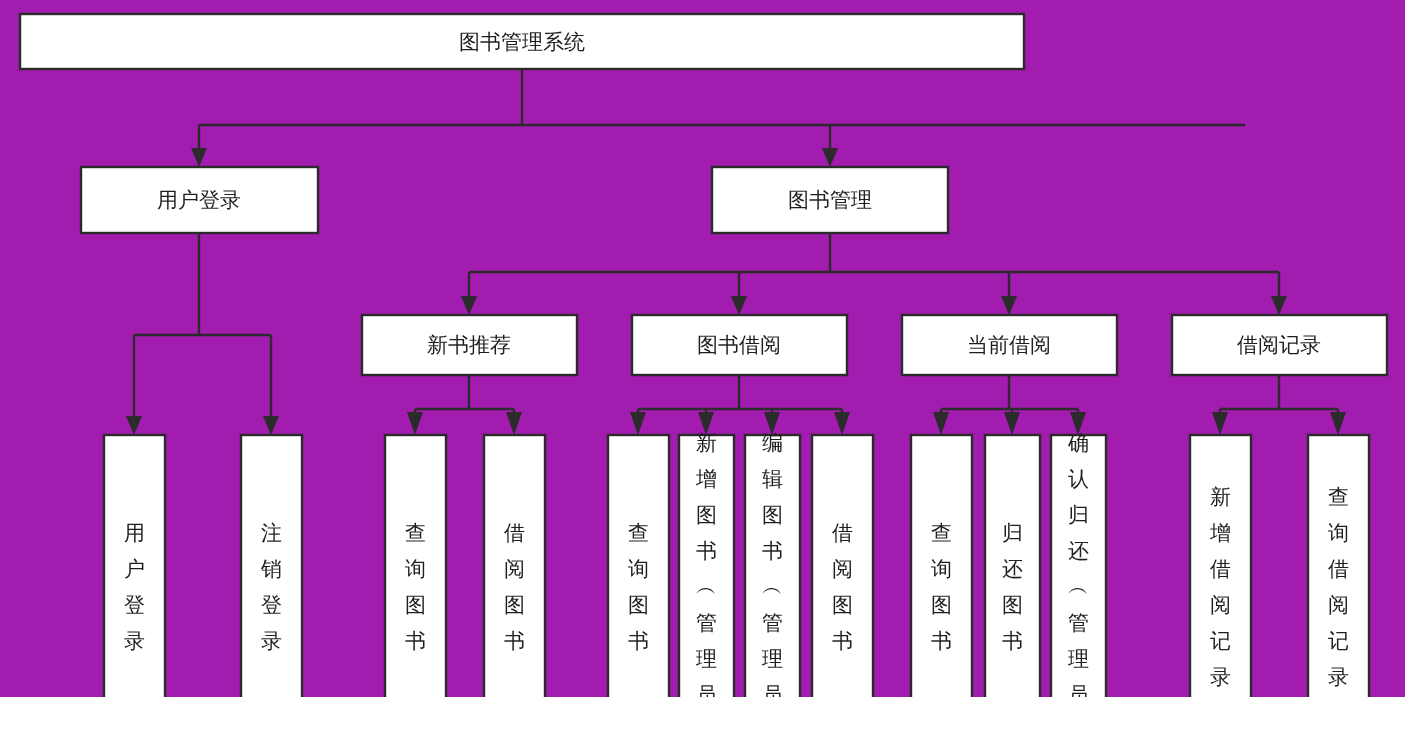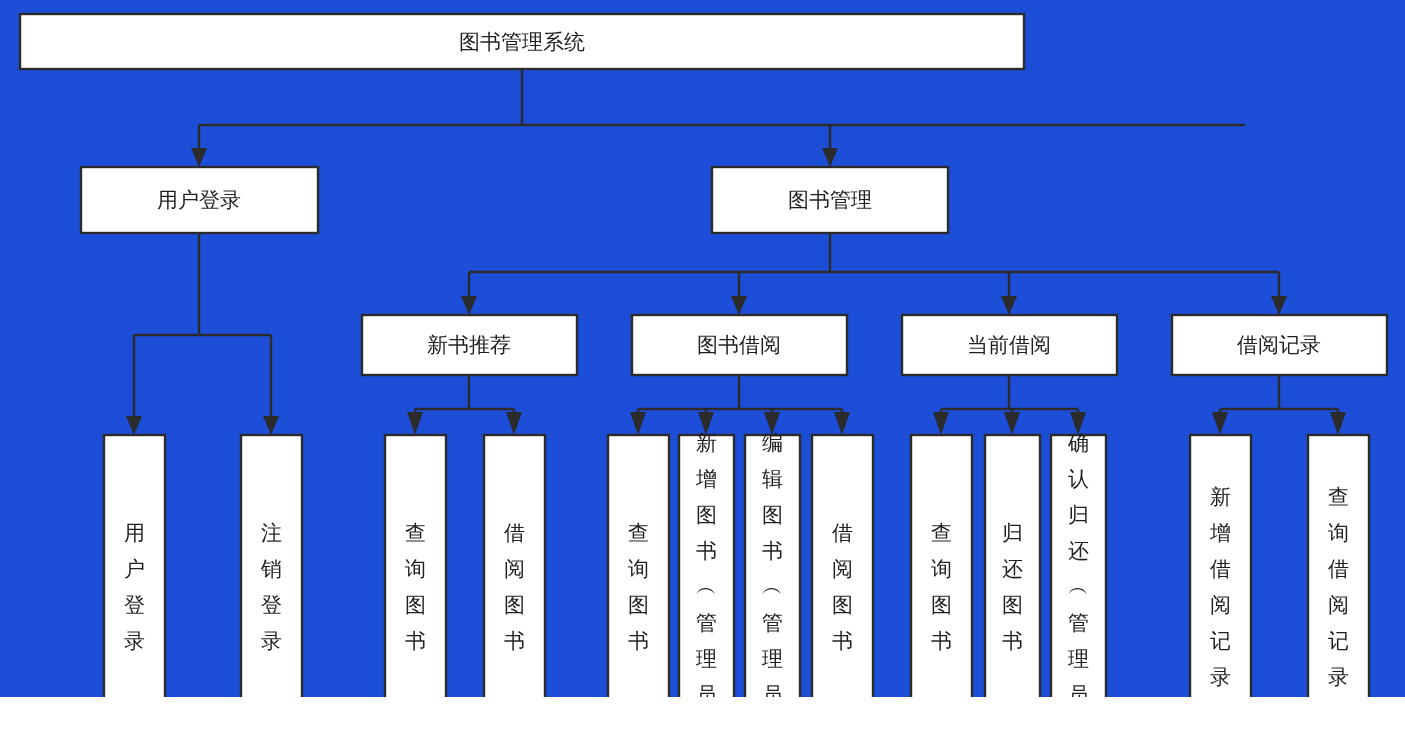--- a/index.html
+++ b/index.html
@@ -7,21 +7,21 @@
     padding: 0;
     background: #ffffff;
   }
   body {
     font-family: "Liberation Sans", "DejaVu Sans", sans-serif;
   }
   #diagram-root {
     position: relative;
     width: 1405px;
     height: 697px;
-    background: #1d4ed8;
+    background: #a21caf;
     overflow: hidden;
   }
   svg#tree-svg {
     position: absolute;
     left: 0;
     top: 0;
     width: 1405px;
     height: 747px;
   }
   .node-box {

